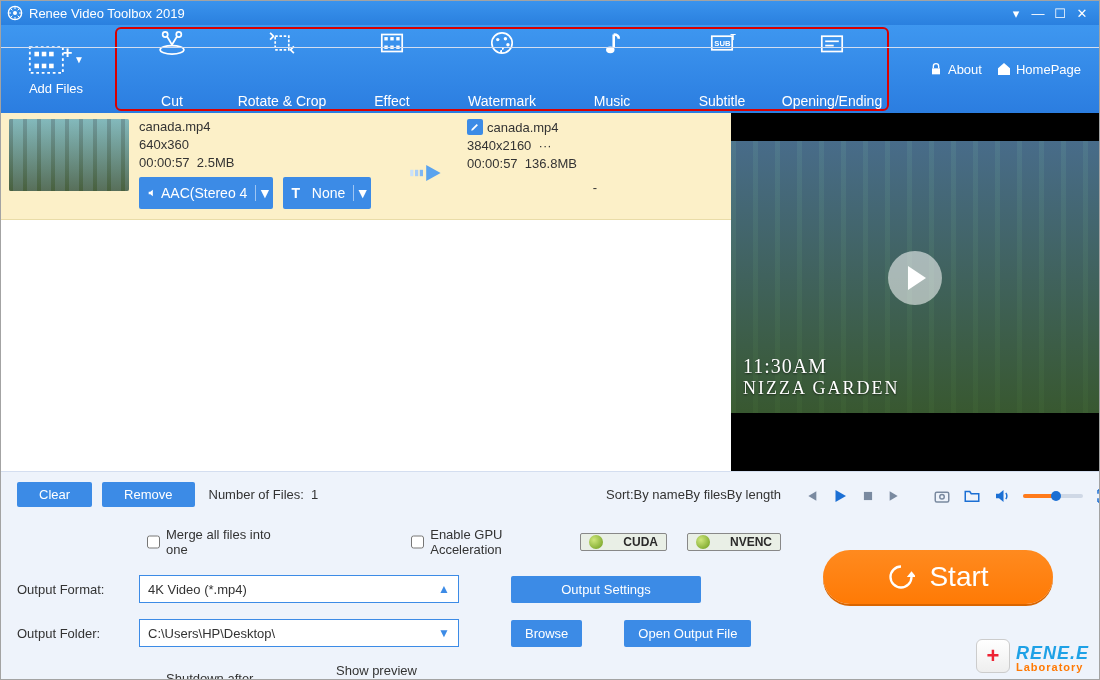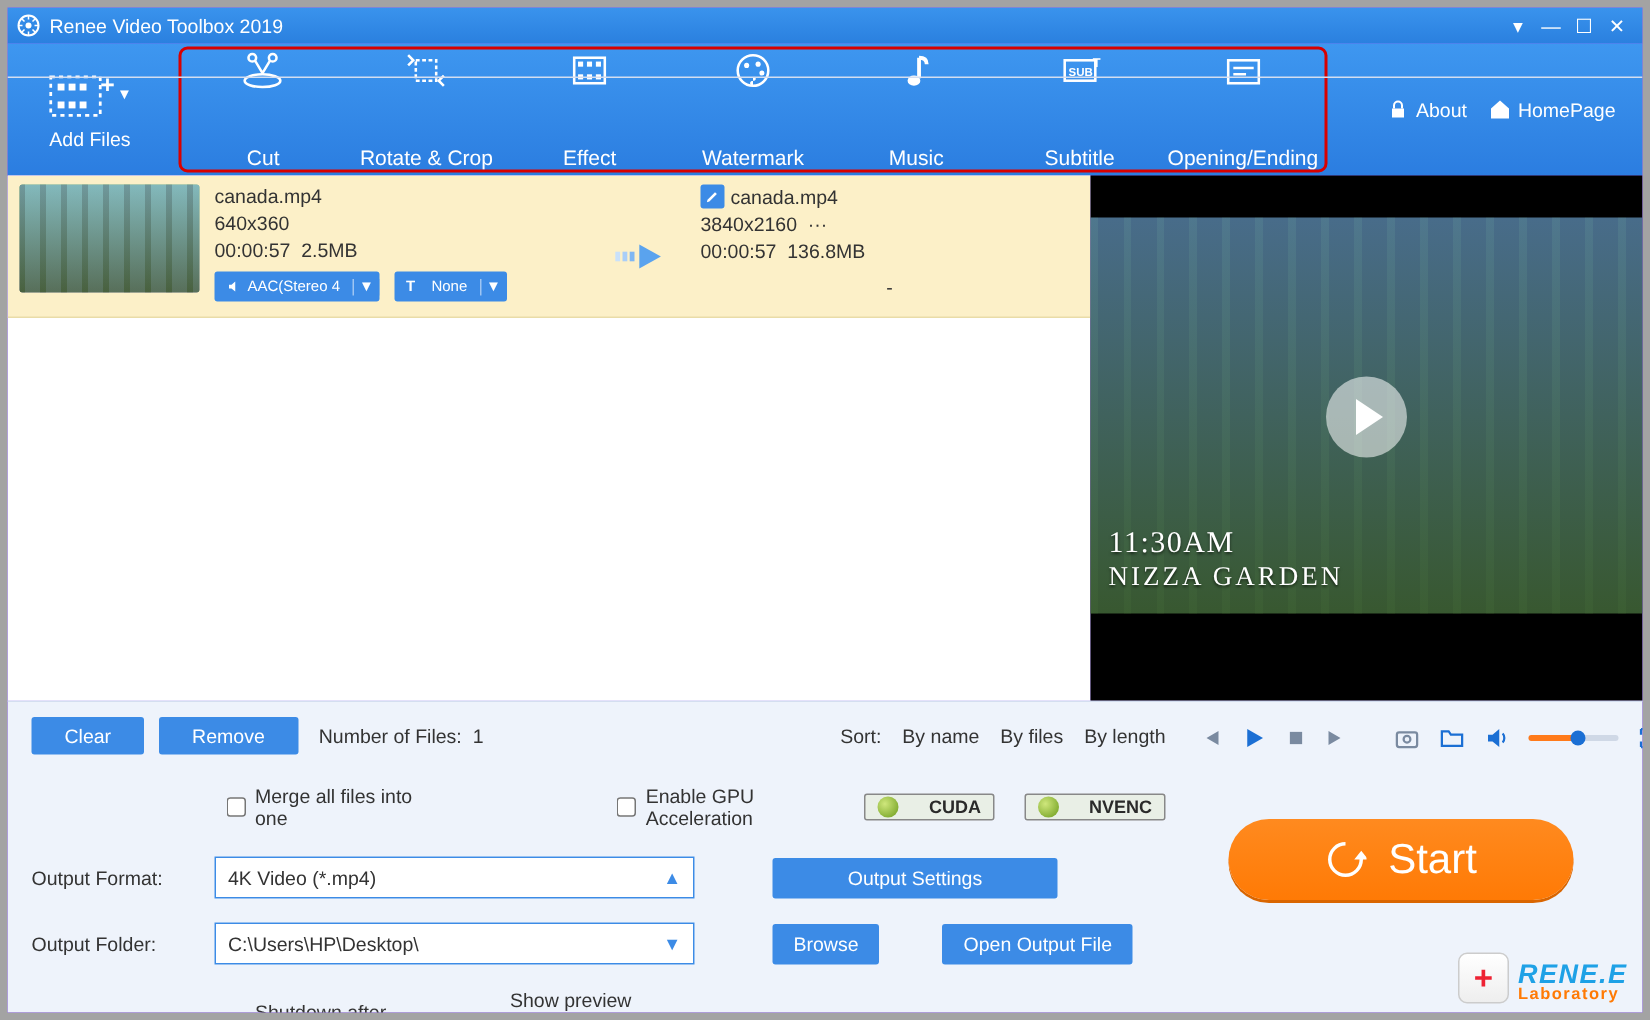--- a/index.html
+++ b/index.html
@@ -1,17 +1,17 @@
 <!DOCTYPE html>
 <html><head>
 <meta charset="utf-8">
 <style>
   * { box-sizing: border-box; margin: 0; padding: 0; }
   body { font-family: "Segoe UI", Arial, sans-serif; font-size: 13px; color: #333; }
-  .window { width: 1100px; height: 680px; background: #8b5cf6; position: relative; overflow: hidden; border:5px solid #a3a3a3;}
+  .window { width: 1100px; height: 680px; background: #0f766e; position: relative; overflow: hidden; border:1px solid #a3a3a3;}
   
   .titlebar { height: 24px; background: linear-gradient(#3a93ed,#2a80df); color: #fff; display: flex; align-items: center; padding: 0 6px; font-size: 13px; }
   .titlebar .logo { width:16px; height:16px; margin-right:6px; }
   .titlebar .title { flex:1; }
   .titlebar .winbtn { width:22px; text-align:center; cursor:pointer; font-size:13px; }
   
   .toolbar { height: 88px; background: linear-gradient(#3e97f0,#2b7de0); display:flex; align-items:stretch; color:#fff; }
   .tool-left { width:110px; display:flex; flex-direction:column; align-items:center; justify-content:center; gap:4px;}
   .tool-center { flex:1; display:flex; align-items:stretch; border:2px solid #d90000; border-radius:6px; margin:2px 0 2px 4px; position:relative;}
   .tool-item { flex:1; display:flex; flex-direction:column; align-items:center; justify-content:space-between; gap:6px; cursor:pointer; }
@@ -29,21 +29,21 @@
   .filerow { display:flex; align-items:flex-start; background:#fcf0c8; border-bottom:1px solid #e9dca8; padding:6px 8px 10px 8px; gap:10px;}
   .thumb { width:120px; height:72px; background:linear-gradient(#6a8, #567); border-radius:2px; position:relative; overflow:hidden; flex-shrink:0;}
   .thumb::before { content:""; position:absolute; inset:0; background:
       linear-gradient(0deg, rgba(90,120,60,.5), rgba(160,200,240,.5)),
       repeating-linear-gradient(90deg, rgba(30,50,20,.55) 0 4px, rgba(0,0,0,0) 4px 14px);}
   .fileinfo { flex:1; display:flex; gap:6px; }
   .col { flex:1; display:flex; flex-direction:column; gap:3px; font-size:13px; color:#333;}
   .col .name { font-weight:500; }
   .arrow { width:60px; display:flex; align-items:center; justify-content:center; padding-top:18px;}
   .arrow svg { width:48px; height:28px;}
-  .pill { display:inline-flex; align-items:center; background:#3c8be6; color:#fff; font-size:10px; border-radius:2px; height:20px; overflow:hidden; }
+  .pill { display:inline-flex; align-items:center; background:#3c8be6; color:#fff; font-size:14px; border-radius:2px; height:32px; overflow:hidden; }
   .pill .ptxt { padding:0 8px; display:flex; align-items:center; gap:4px; white-space:nowrap;}
   .pill .pdd { width:18px; background:#3c8be6; border-left:1px solid rgba(255,255,255,.5); text-align:center;}
   .pill-row { display:flex; gap:10px; margin-top:4px;}
   .quality-dash { text-align:center; padding-top:6px;}
   .out-name { display:flex; align-items:center; gap:4px;}
   .pencil { width:16px; height:16px; background:#3c8be6; display:inline-flex; align-items:center; justify-content:center; border-radius:2px;}
   
   .preview-img { flex:1; position:relative; }
   .preview-img .photo { position:absolute; inset:28px 0 58px 0; background:
       linear-gradient(rgba(120,180,230,.6), rgba(70,110,60,.8)),
@@ -58,21 +58,21 @@
   .pb-icon { width:18px; height:18px; cursor:pointer; color:#1b6fd4; display:flex; align-items:center; justify-content:center;}
   .vol-slider { flex:0 0 60px; height:4px; background:#cfd8e6; position:relative; border-radius:2px;}
   .vol-slider .fill{ position:absolute; left:0; top:0; bottom:0; width:55%; background:#ff7a1a; border-radius:2px;}
   .vol-slider .knob{ position:absolute; left:55%; top:50%; transform:translate(-50%,-50%); width:10px; height:10px; background:#1b6fd4; border-radius:50%;}
   
   .bottom { height:208px; background:#eef3fb; border-top:1px solid #d4def0; padding:10px 16px 8px 16px; display:flex; gap:12px;}
   .bottom-left { flex:1; display:flex; flex-direction:column; }
   .controls-row { display:flex; align-items:center; gap:10px; margin-bottom:14px;}
   .btn { background:#3c8be6; color:#fff; border:none; padding:5px 22px; border-radius:2px; cursor:pointer; font-size:13px;}
   .count { margin-left:4px;}
-  .sortwrap { margin-left:auto; display:flex; align-items:flex-end; gap:14px;}
+  .sortwrap { margin-left:auto; display:flex; align-items:flex-end; }
   .sortwrap span.lab { color:#333;}
   .sortwrap a { color:#333; cursor:pointer;}
   .opt-row { height:30px; display:flex; align-items:center; gap:20px; margin:6px 0 10px 130px;}
   .chk { display:flex; align-items:center; gap:6px; cursor:pointer;}
   .chk input { width:14px; height:14px;}
   .badge { display:inline-flex; align-items:center; gap:20px; border:1px solid #888; padding:1px 8px; border-radius:2px; font-weight:bold; font-size:12px; color:#2a2a2a; background:#e9efe6;}
   .badge .dot{ width:14px; height:14px; border-radius:50%; background:radial-gradient(circle at 35% 35%, #cfe77c, #6a9a1a);}
   .form-row { display:flex; align-items:center; gap:12px; margin:8px 0;}
   .form-row label { width:110px; text-align:left;}
   .select, .textinput { flex:0 0 320px; height:28px; border:1px solid #3c8be6; background:#fff; display:flex; align-items:center; padding:0 8px; justify-content:space-between; cursor:pointer;}

